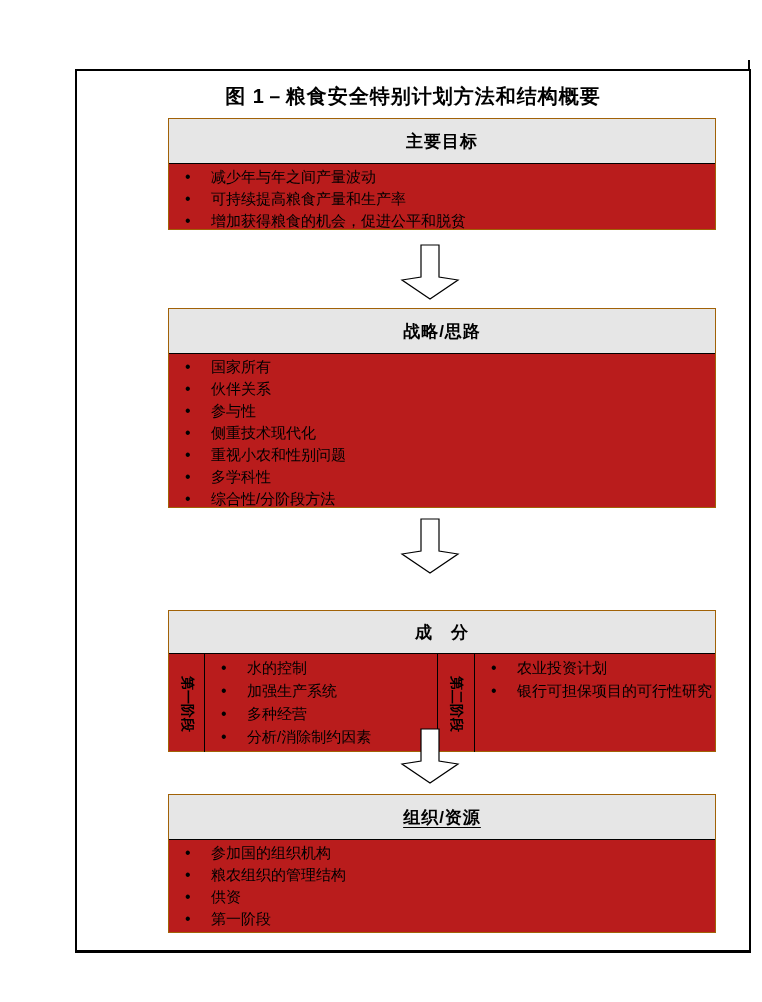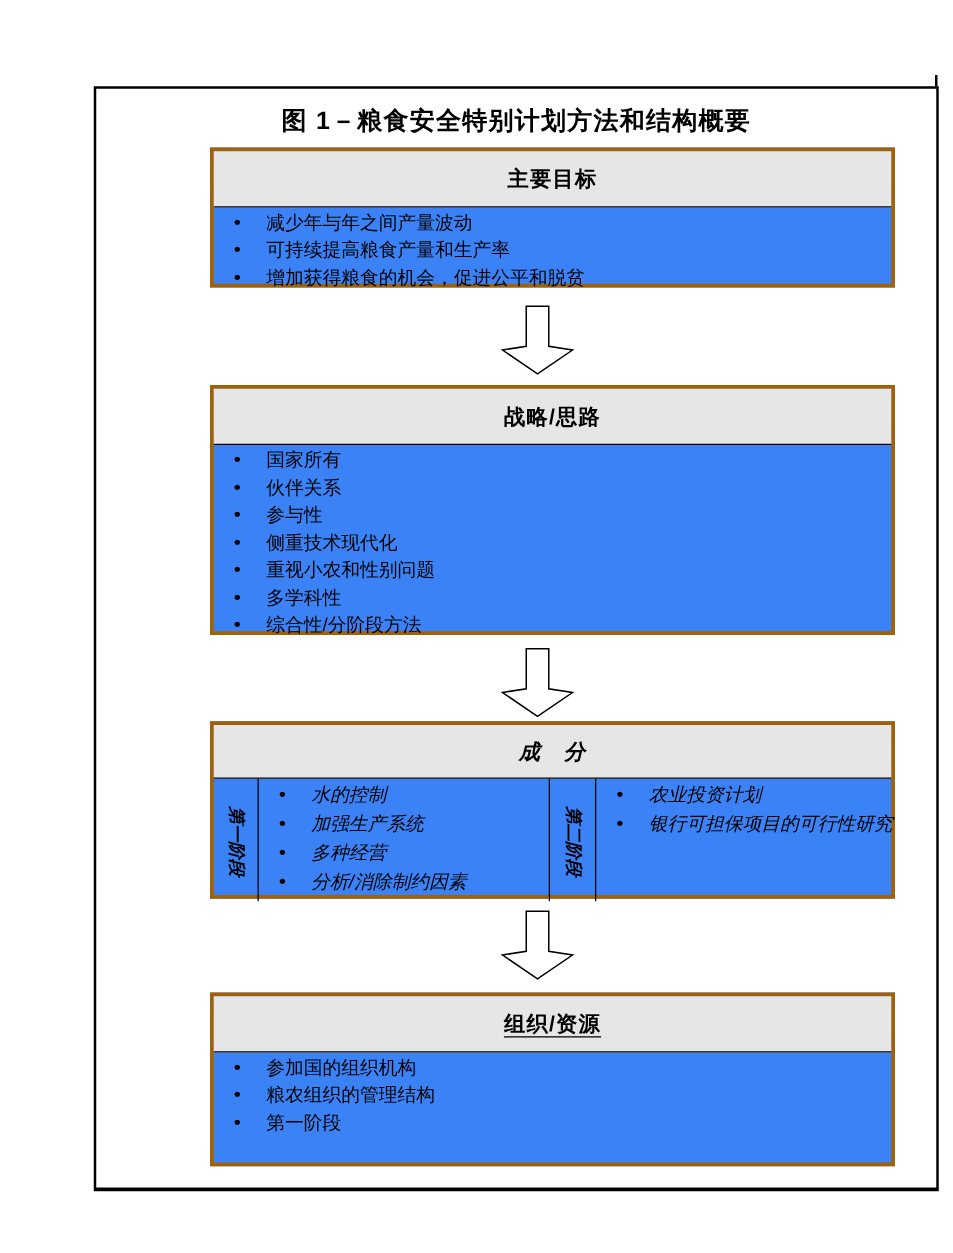--- a/index.html
+++ b/index.html
@@ -44,38 +44,38 @@
     text-align: center;
     font-size: 20px;
     font-weight: bold;
     letter-spacing: 1px;
   }
   .fbox {
     position: absolute;
     left: 138px;
     width: 548px;
     box-sizing: border-box;
-    border: 3px solid #a16207;
-    background: #3b82f6;
+    border: 1px solid #a16207;
+    background: #b91c1c;
   }
   .fbox-header {
     background: #e6e6e6;
     border-bottom: 1px solid #000;
     display: flex;
     align-items: center;
     justify-content: center;
     font-size: 17px;
     font-weight: bold;
     letter-spacing: 1px;
   }
   .fbox1 { top: 118px; height: 112px; }
   .fbox1 .fbox-header { height: 44px; }
   .fbox2 { top: 308px; height: 200px; }
   .fbox2 .fbox-header { height: 44px; }
-  .fbox3 { top: 577px; height: 142px; font-style: italic; }
+  .fbox3 { top: 610px; height: 142px; }
   .fbox3 .fbox-header { height: 42px; }
   .fbox4 { top: 794px; height: 139px; }
   .fbox4 .fbox-header { height: 44px; }
   .fbox4 .fbox-header .hdr-text { text-decoration: underline; text-underline-offset: 4px; }
 
   ul.blist {
     list-style: none;
     margin: 0;
     padding: 2px 8px 0 14px;
   }
@@ -203,17 +203,18 @@
     <polygon points="22,1 40,1 40,33 59,36 31,55 3,36 22,33" fill="#ffffff" stroke="#000000" stroke-width="1.2"></polygon>
   </svg>
 
   <div class="fbox fbox4">
     <div class="fbox-header">
       <span class="hdr-text">组织/资源</span>
     </div>
     <ul class="blist">
       <li>参加国的组织机构</li>
       <li>粮农组织的管理结构</li>
+      <li>供资</li>
       <li>第一阶段</li>
     </ul>
   </div>
 
 </div>
 
 </body></html>

